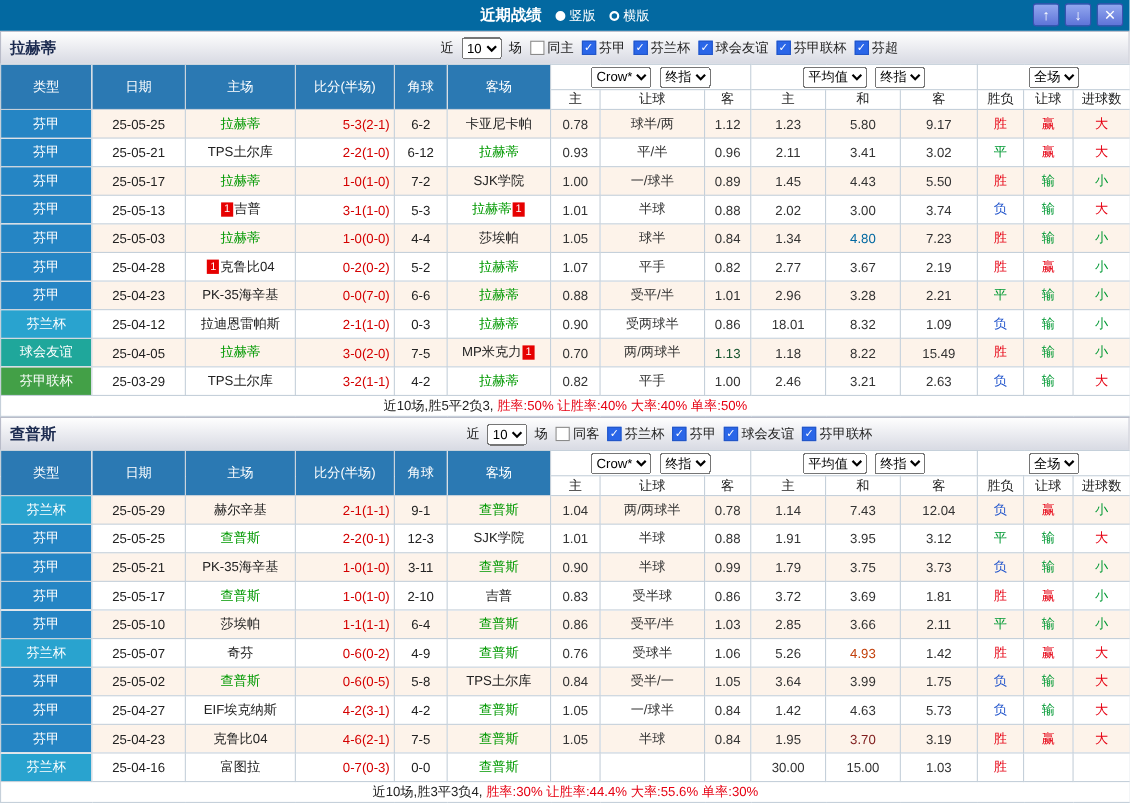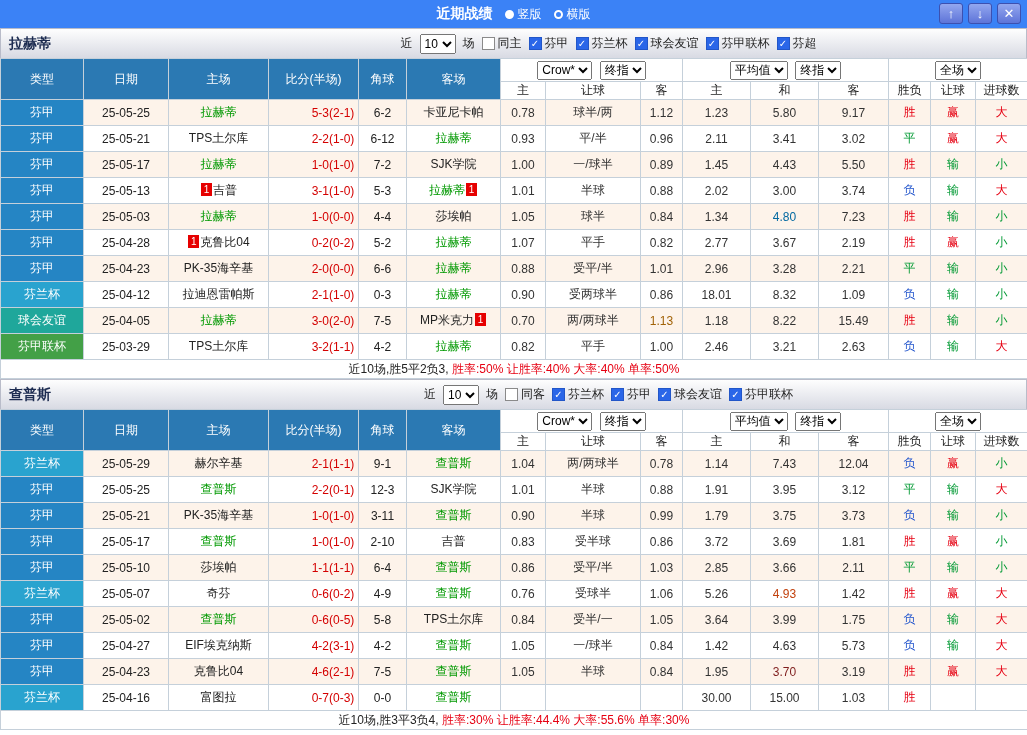--- a/index.html
+++ b/index.html
@@ -5,21 +5,21 @@
   * { box-sizing: border-box; margin: 0; padding: 0; }
   html,body { background:#fff; }
   body {
     width: 1027px;
     font-family: "Liberation Sans", "DejaVu Sans", sans-serif;
     font-size: 12px;
     color: #222;
   }
   
   .titlebar {
-    height: 28px; background: #3b82f6; color:#fff;
+    height: 28px; background: #0369a1; color:#fff;
     display:flex; align-items:center; position:relative;
   }
   .titlebar-center { flex:1; display:flex; justify-content:center; align-items:center; gap:12px; }
   .page-title { font-weight:bold; font-size:14px; }
   .radio-opt { display:flex; align-items:center; gap:4px; cursor:pointer; }
   .radio-dot { width:9px; height:9px; border:2px solid #fff; border-radius:50%; background:transparent; }
   .radio-dot.on { background:#fff; }
   .tb-buttons { position:absolute; right:6px; top:3px; display:flex; gap:5px; }
   .tb-btn {
     width:24px; height:21px; border:1px solid #3c50b0; border-radius:3px;
@@ -276,21 +276,21 @@
         <td style="color: rgb(51, 51, 51);">3.67</td>
         <td style="color: rgb(51, 51, 51);">2.19</td>
         <td style="color: rgb(230, 0, 18);">胜</td>
         <td style="color: rgb(230, 0, 18);">赢</td>
         <td style="color: rgb(0, 153, 51);">小</td>
       </tr>
       <tr class="alt">
         <td style="background: rgb(37, 133, 196); color: rgb(255, 255, 255);">芬甲</td>
         <td>25-04-23</td>
         <td><span>PK-35海辛基</span></td>
-        <td class="score">2-0(0-0)</td>
+        <td class="score">0-0(7-0)</td>
         <td>6-6</td>
         <td><span style="color: rgb(0, 153, 0);">拉赫蒂</span></td>
         <td style="color: rgb(51, 51, 51);">0.88</td>
         <td style="color: rgb(51, 51, 51);">受平/半</td>
         <td style="color: rgb(51, 51, 51);">1.01</td>
         <td style="color: rgb(51, 51, 51);">2.96</td>
         <td style="color: rgb(51, 51, 51);">3.28</td>
         <td style="color: rgb(51, 51, 51);">2.21</td>
         <td style="color: rgb(0, 153, 51);">平</td>
         <td style="color: rgb(0, 153, 51);">输</td>
@@ -315,21 +315,21 @@
       </tr>
       <tr class="alt">
         <td style="background: rgb(31, 167, 155); color: rgb(255, 255, 255);">球会友谊</td>
         <td>25-04-05</td>
         <td><span style="color: rgb(0, 153, 0);">拉赫蒂</span></td>
         <td class="score">3-0(2-0)</td>
         <td>7-5</td>
         <td><span>MP米克力</span><span class="redcard">1</span></td>
         <td style="color: rgb(51, 51, 51);">0.70</td>
         <td style="color: rgb(51, 51, 51);">两/两球半</td>
-        <td style="color: #a16207; margin-top: 36px;">1.13</td>
+        <td style="color: #14532d; margin-top: 36px;">1.13</td>
         <td style="color: rgb(51, 51, 51);">1.18</td>
         <td style="color: rgb(51, 51, 51);">8.22</td>
         <td style="color: rgb(51, 51, 51);">15.49</td>
         <td style="color: rgb(230, 0, 18);">胜</td>
         <td style="color: rgb(0, 153, 51);">输</td>
         <td style="color: rgb(0, 153, 51);">小</td>
       </tr>
       <tr>
         <td style="background: rgb(67, 160, 71); color: rgb(255, 255, 255);">芬甲联杯</td>
         <td>25-03-29</td>

